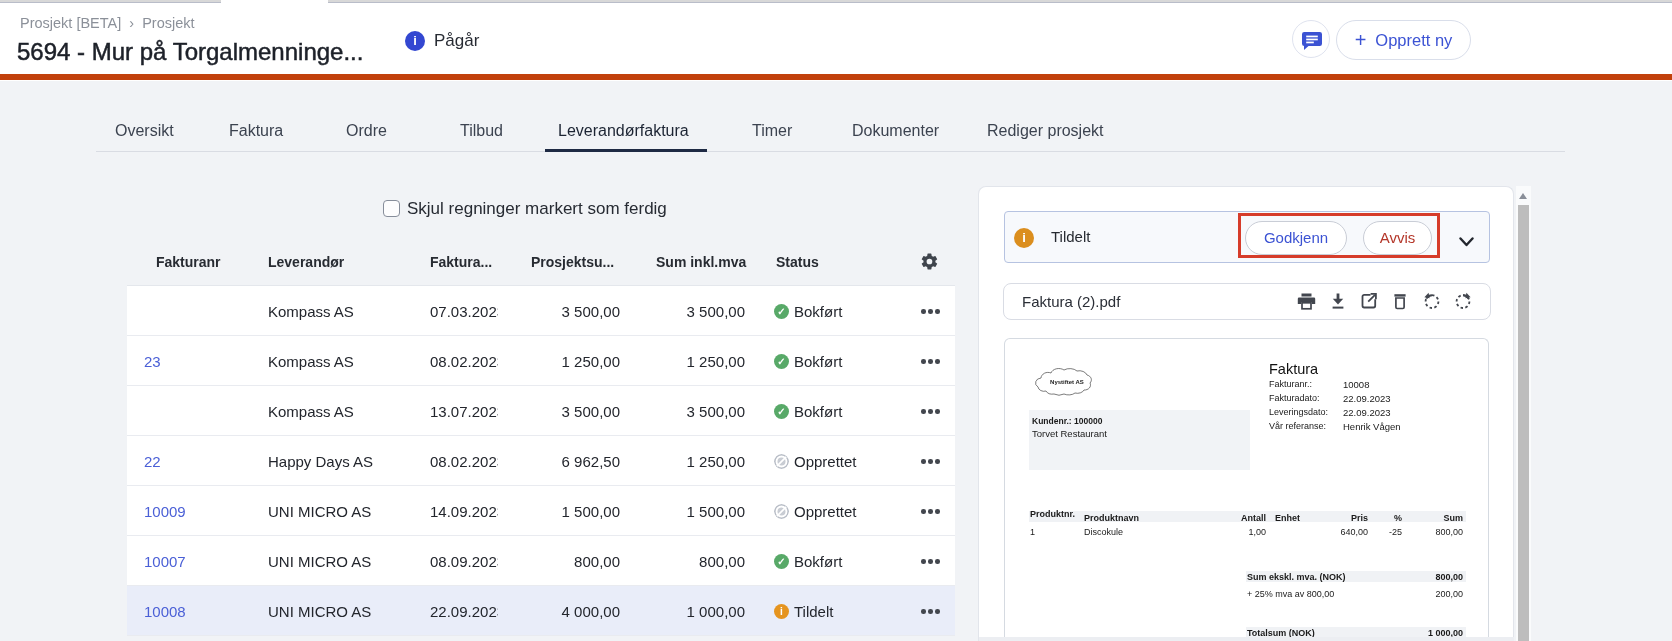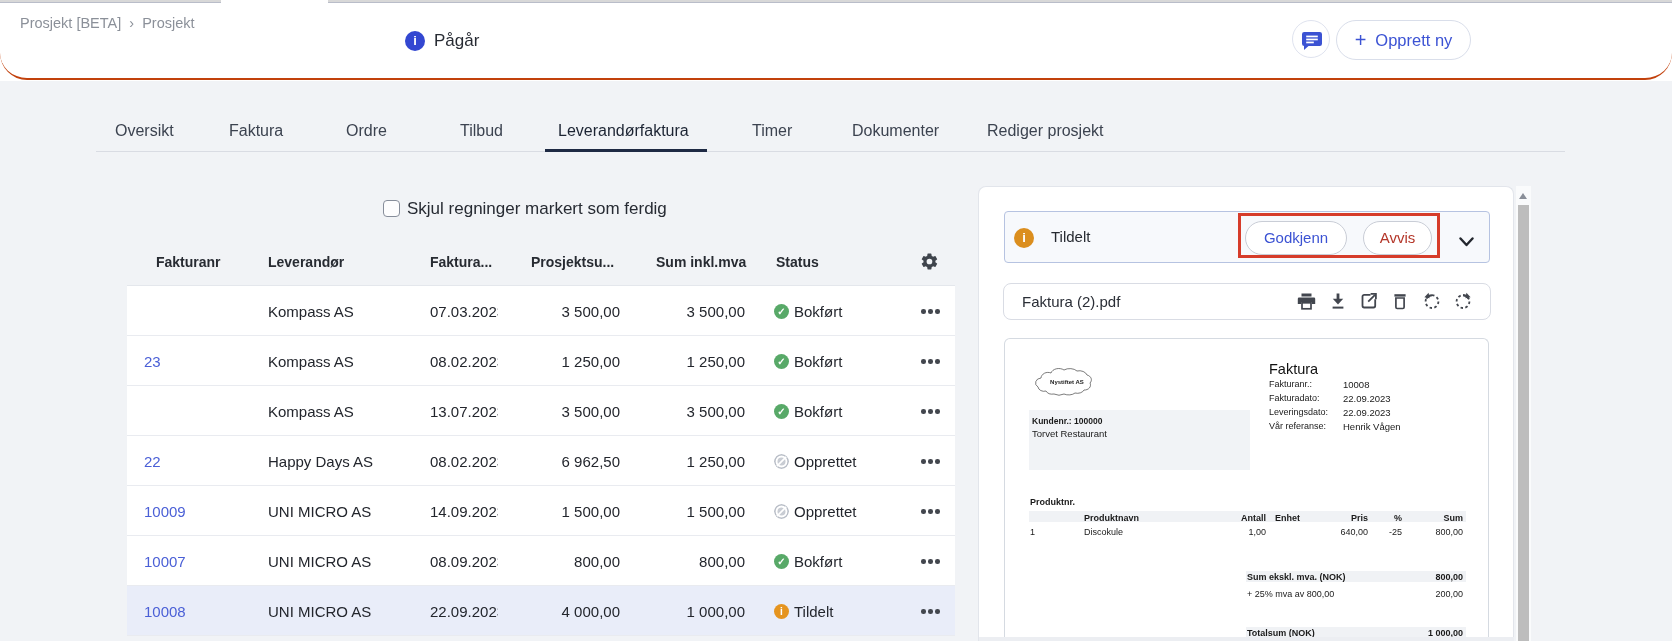--- a/index.html
+++ b/index.html
@@ -5,21 +5,21 @@
 * { margin:0; padding:0; box-sizing:border-box; }
 html,body { width:1672px; height:641px; overflow:hidden; }
 body { font-family:"Liberation Sans", sans-serif; background:#fff; position:relative; }
 #page { position:absolute; top:0; left:0; width:1672px; height:641px; }
 
 
 .strip { position:absolute; top:0; height:2px; background:#d8d8d8; z-index:5; }
 .stripline { position:absolute; top:2px; height:1px; background:#b9bdc9; z-index:5; }
 
 
-#header { position:absolute; top:0; left:0; width:1672px; height:80px; background:#fff; border-bottom:2px solid #c2410c;border-radius:27px; }
+#header { position:absolute; top:0; left:0; width:1672px; height:80px; background:#fff; border-bottom:6px solid #c2410c; }
 #crumb { position:absolute; left:20px; top:15px; font-size:14.5px; color:#8b9099; }
 #title { position:absolute; left:17px; top:38px; font-size:24px; font-weight:400; color:#1d2129; -webkit-text-stroke:0.5px #1d2129; }
 #paagaar-ic { position:absolute; left:405px; top:31px; width:20px; height:20px; border-radius:50%; background:#3347d1; color:#fff; text-align:center; font-size:13px; line-height:20px; font-weight:700; font-style:normal; }
 #paagaar-tx { position:absolute; left:434px; top:31px; font-size:17px; color:#272b33; }
 
 .hbtn { position:absolute; top:20px; height:40px; border-radius:20px; }
 #chatbtn { left:1292px; width:38px; border:1px solid #dfe3ef; border-radius:50%; height:38px; }
 #chatbtn svg { position:absolute; left:9px; top:11px; }
 #opprett { left:1336px; width:135px; border:1px solid #d9deea; color:#3c53d4; font-size:16.5px; text-align:center; line-height:38px; }
 #opprett .plus { font-size:20px; font-weight:400; vertical-align:-1px; margin-right:9px; }
@@ -100,20 +100,21 @@
 </head>
 <body>
 <div id="page">
   <div class="strip" style="left:0;width:221px;"></div>
     <div class="stripline" style="left:0;width:221px;"></div>
   <div class="strip" style="left:328px;width:1344px;"></div>
     <div class="stripline" style="left:328px;width:1344px;"></div>
 
   <div id="header">
     <div id="crumb">Prosjekt [BETA]&nbsp; ›&nbsp; Prosjekt</div>
+    <div id="title">5694 - Mur på Torgalmenninge...</div>
   </div>
   <i id="paagaar-ic">i</i>
   <div id="paagaar-tx">Pågår</div>
 
   <div class="hbtn" id="chatbtn">
     <svg width="20" height="18" viewBox="0 0 20 18">
         <path fill="#3b52d3" d="M2.2 0h15.6A2.2 2.2 0 0120 2.2v9.6a2.2 2.2 0 01-2.2 2.2H6.5L2 18v-4H2.2A2.2 2.2 0 010 11.8V2.2A2.2 2.2 0 012.2 0z"></path>
         <rect x="4.2" y="3.6" width="11.6" height="1.7" fill="#fff"></rect>
         <rect x="4.2" y="6.6" width="11.6" height="1.7" fill="#fff"></rect>
         <rect x="4.2" y="9.6" width="7.6" height="1.7" fill="#fff"></rect>
@@ -305,21 +306,21 @@
       <div class="p" style="left:264px;top:40px;font-size:9px;">Fakturanr.:</div>
         <div class="p" style="left:338px;top:40px;font-size:9.5px;">10008</div>
       <div class="p" style="left:264px;top:54px;font-size:9px;">Fakturadato:</div>
         <div class="p" style="left:338px;top:54px;font-size:9.5px;">22.09.2023</div>
       <div class="p" style="left:264px;top:68px;font-size:9px;">Leveringsdato:</div>
         <div class="p" style="left:338px;top:68px;font-size:9.5px;">22.09.2023</div>
       <div class="p" style="left:264px;top:82px;font-size:9px;">Vår referanse:</div>
         <div class="p" style="left:338px;top:82px;font-size:9.5px;">Henrik Vågen</div>
 
       <div class="gband" style="left:24px;top:172px;width:437px;height:11px;"></div>
-      <div class="p pb" style="left:25px;top:158px;font-size:9px;">Produktnr.</div>
+      <div class="p pb" style="left:25px;top:170px;font-size:9px;">Produktnr.</div>
       <div class="p pb" style="left:79px;top:174px;font-size:9px;">Produktnavn</div>
       <div class="p pb" style="left:225px;top:174px;font-size:9px;width:36px;text-align:right;">Antall</div>
       <div class="p pb" style="left:270px;top:174px;font-size:9px;">Enhet</div>
       <div class="p pb" style="left:340px;top:174px;font-size:9px;width:23px;text-align:right;">Pris</div>
       <div class="p pb" style="left:383px;top:174px;font-size:9px;width:14px;text-align:right;">%</div>
       <div class="p pb" style="left:436px;top:174px;font-size:9px;width:22px;text-align:right;">Sum</div>
       <div class="p" style="left:25px;top:188px;font-size:9px;">1</div>
       <div class="p" style="left:79px;top:188px;font-size:9px;">Discokule</div>
       <div class="p" style="left:225px;top:188px;font-size:9px;width:36px;text-align:right;">1,00</div>
       <div class="p" style="left:320px;top:188px;font-size:9px;width:43px;text-align:right;">640,00</div>

